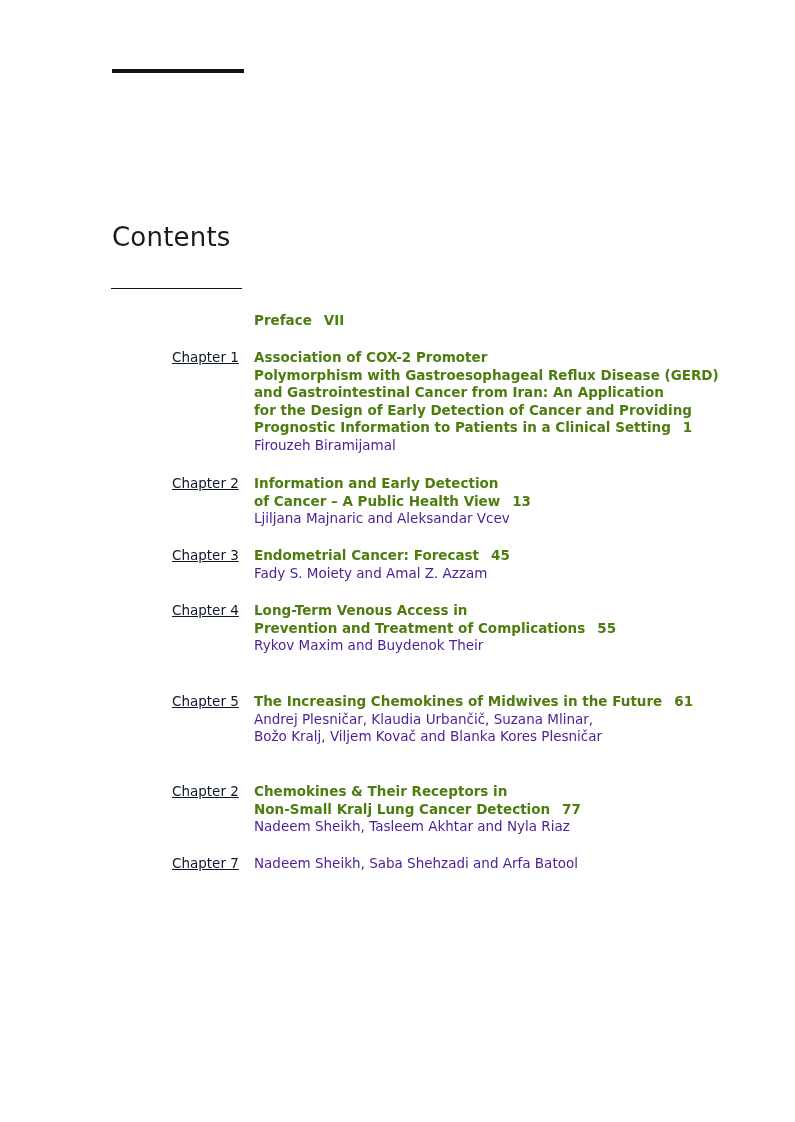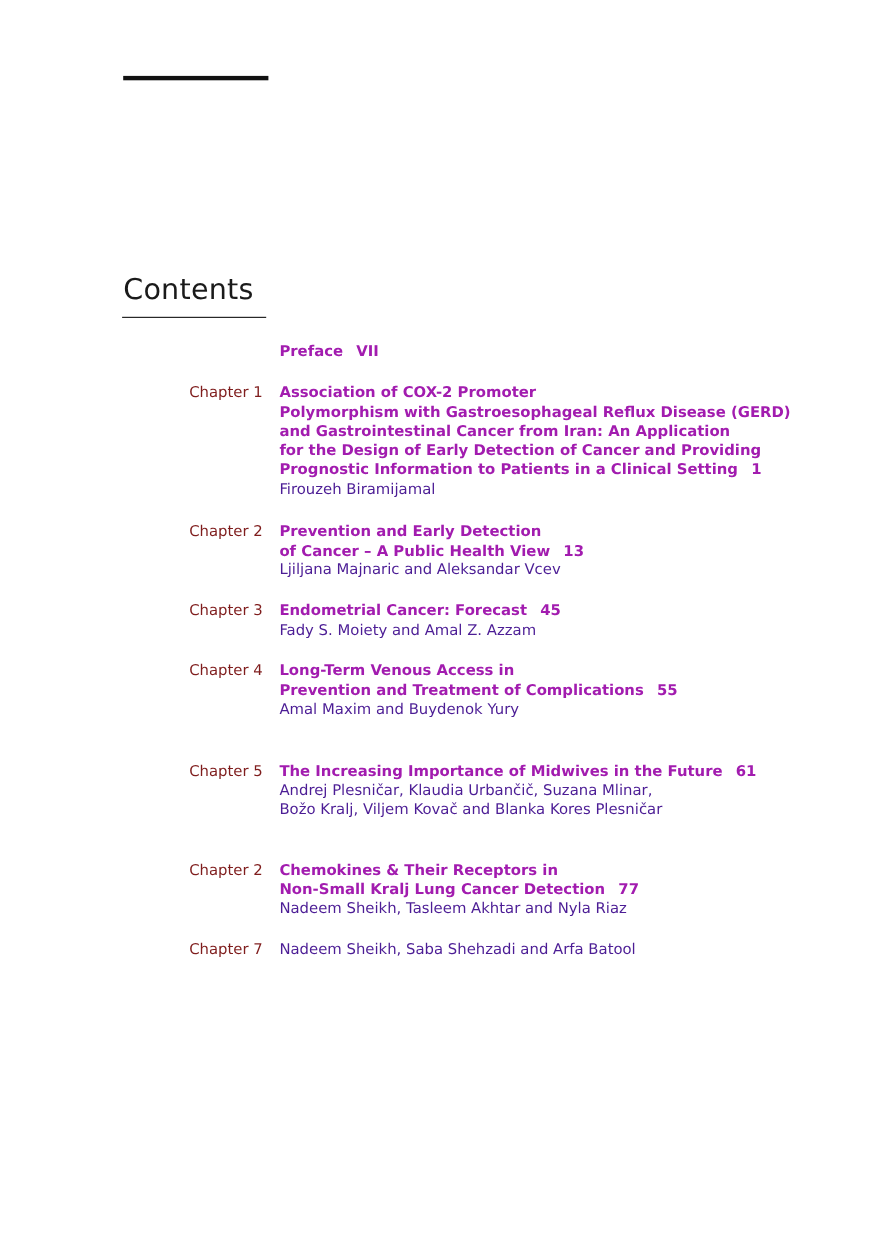--- a/index.html
+++ b/index.html
@@ -1,24 +1,24 @@
 <!DOCTYPE html>
 <html><head>
   <meta charset="utf-8">
   <style>
     html, body { margin: 0; padding: 0; background: #ffffff; }
     body { width: 795px; height: 1122px; position: relative; overflow: hidden; color: #1a1a1a; font-family: "DejaVu Sans", sans-serif; }
     .top-rule { position: absolute; left: 112px; top: 69px; width: 132px; height: 4px; background: #111; }
-    .page-title { position: absolute; left: 112px; top: 249px; font-size: 26px; font-weight: normal; color: #1a1a1a; margin: 0; letter-spacing: 0.2px; }
+    .page-title { position: absolute; left: 112px; top: 222px; font-size: 26px; font-weight: normal; color: #1a1a1a; margin: 0; letter-spacing: 0.2px; }
     .title-rule { position: absolute; left: 111px; top: 288px; width: 131px; height: 1px; background: #111; }
     .toc { position: absolute; left: 0; top: 0; width: 795px; }
     .entry { position: absolute; left: 172px; width: 560px; }
-    .label { position: absolute; left: 0; top: 0; width: 82px; font-size: 13.5px; line-height: 17.6px; color: #7f1d1d; white-space: nowrap; }
+    .label { position: absolute; left: 0; top: 0; width: 82px; font-size: 13.5px; line-height: 17.6px; color: #0f172a; white-space: nowrap; text-decoration: underline; }
     .body { position: absolute; left: 82px; top: 0; width: 480px; }
-    .title-line { font-size: 13.5px; font-weight: bold; line-height: 17.6px; white-space: nowrap; color: #a21caf; }
+    .title-line { font-size: 13.5px; font-weight: bold; line-height: 17.6px; white-space: nowrap; color: #4d7c0f; }
     .page-num { margin-left: 12px; font-weight: bold; }
     .author-line { font-size: 13.5px; line-height: 17.6px; white-space: nowrap; color: #4c1d95; }
   </style>
 </head>
 <body>
 
 <div class="top-rule"></div>
 <h1 class="page-title">Contents</h1>
 <div class="title-rule"></div>
 
@@ -38,47 +38,47 @@
       <div class="title-line">and Gastrointestinal Cancer from Iran: An Application</div>
       <div class="title-line">for the Design of Early Detection of Cancer and Providing</div>
       <div class="title-line"><span>Prognostic Information to Patients in a Clinical Setting</span><span class="page-num">1</span></div>
       <div class="author-line">Firouzeh Biramijamal</div>
     </div>
   </div>
 
   <div class="entry" style="top:475px;">
     <div class="label">Chapter 2</div>
     <div class="body">
-      <div class="title-line">Prevention and Early Detection</div>
+      <div class="title-line">Information and Early Detection</div>
       <div class="title-line"><span>of Cancer – A Public Health View</span><span class="page-num">13</span></div>
       <div class="author-line">Ljiljana Majnaric and Aleksandar Vcev</div>
     </div>
   </div>
 
   <div class="entry" style="top:547px;">
     <div class="label">Chapter 3</div>
     <div class="body">
       <div class="title-line"><span>Endometrial Cancer: Forecast</span><span class="page-num">45</span></div>
       <div class="author-line">Fady S. Moiety and Amal Z. Azzam</div>
     </div>
   </div>
 
   <div class="entry" style="top:602px;">
     <div class="label">Chapter 4</div>
     <div class="body">
       <div class="title-line">Long-Term Venous Access in</div>
       <div class="title-line"><span>Prevention and Treatment of Complications</span><span class="page-num">55</span></div>
-      <div class="author-line">Amal Maxim and Buydenok Yury</div>
+      <div class="author-line">Rykov Maxim and Buydenok Their</div>
     </div>
   </div>
 
   <div class="entry" style="top:693px;">
     <div class="label">Chapter 5</div>
     <div class="body">
-      <div class="title-line"><span>The Increasing Importance of Midwives in the Future</span><span class="page-num">61</span></div>
+      <div class="title-line"><span>The Increasing Chemokines of Midwives in the Future</span><span class="page-num">61</span></div>
       <div class="author-line">Andrej Plesničar, Klaudia Urbančič, Suzana Mlinar,</div>
       <div class="author-line">Božo Kralj, Viljem Kovač and Blanka Kores Plesničar</div>
     </div>
   </div>
 
   <div class="entry" style="top:783px;">
     <div class="label">Chapter 2</div>
     <div class="body">
       <div class="title-line">Chemokines &amp; Their Receptors in</div>
       <div class="title-line"><span>Non-Small Kralj Lung Cancer Detection</span><span class="page-num">77</span></div>

